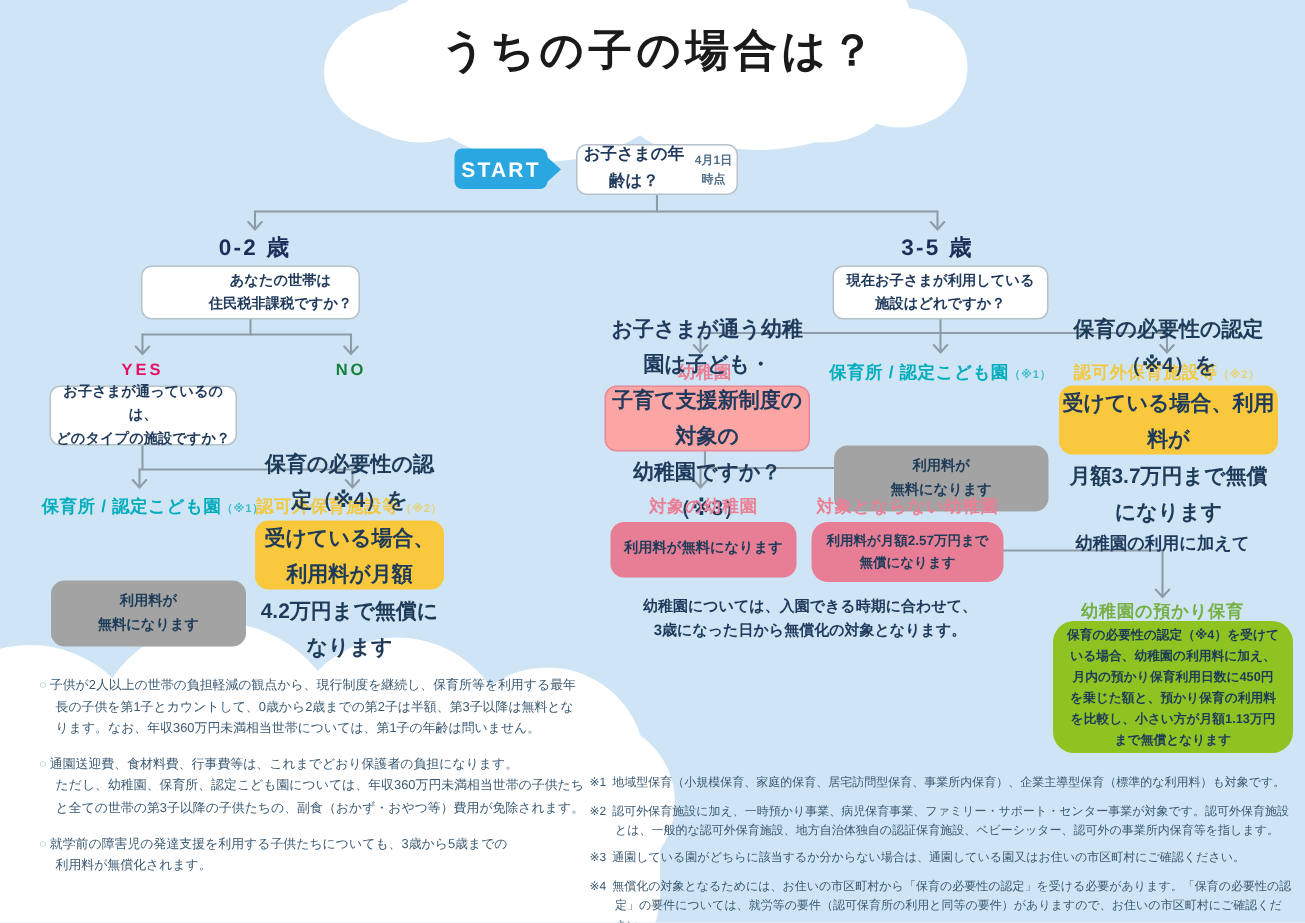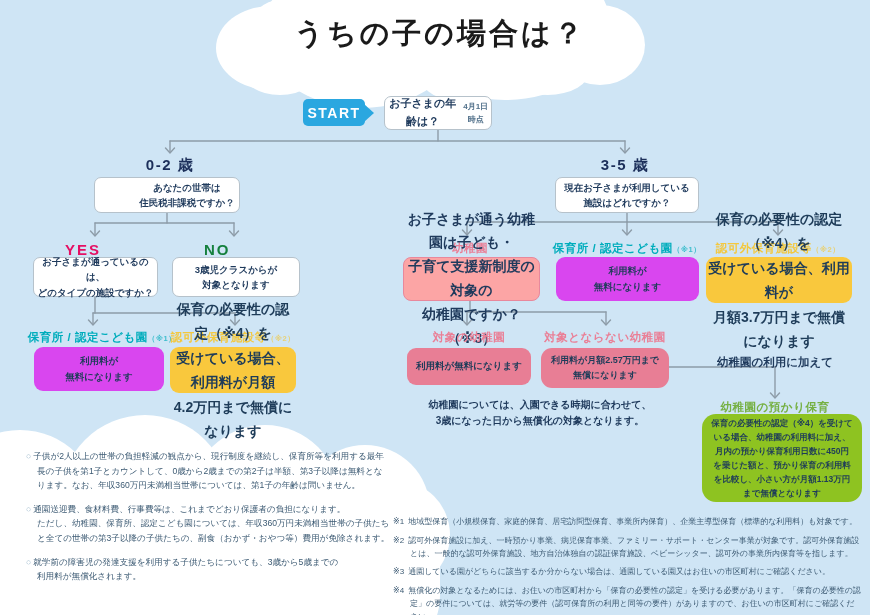--- a/index.html
+++ b/index.html
@@ -33,29 +33,29 @@
   }
   .white-q{
     background:#fff;border:1px solid #b6c2cb;border-radius:7px;
     font-size:9.5px;font-weight:600;line-height:1.6;color:#1f3a5c;
   }
   .q-main{font-size:11px;font-weight:800;}
   .q-sub{font-size:8px;font-weight:600;color:#51708a;margin-top:2px;}
   .age-label{
     text-align:center;font-size:15px;font-weight:800;letter-spacing:1.5px;color:#1c2f5a;
   }
-  .yn{font-size:15px;font-weight:800;letter-spacing:2px;}
+  .yn{text-align:center;font-size:11px;font-weight:800;letter-spacing:2px;}
   .yes{color:#e50f63;} .no{color:#15803d;}
   .flow-label{text-align:center;font-size:11.5px;font-weight:800;letter-spacing:0.5px;white-space:nowrap;}
   .lbl-teal{color:#00adbc;} .lbl-yellow{color:#f3c83f;} .lbl-pink{color:#ea7f96;} .lbl-green{color:#76b043;}
   .lbl-ref{font-size:7.5px;opacity:.7;font-weight:700;}
   .result{
     border-radius:9px;color:#1e3c59;font-weight:700;font-size:9.5px;line-height:1.7;
   }
-  .teal-box{background:#d946ef;}
+  .teal-box{background:#a3a3a3;margin-top:40px;}
   .yellow-box{background:#f9c83d;font-size:14px;line-height:1.75;text-align:center;}
   .pink-box{background:#e87e95;}
   .green-box{background:#8ec321;font-size:8.5px;line-height:1.65;}
   .pink-outline{background:#fca5a5;border:1.5px solid #e8889c;border-radius:8px;
     font-size:14px;font-weight:600;line-height:1.7;text-align:center;}
   .bold-note{font-weight:800;font-size:10px;line-height:1.55;text-align:center;color:#1f3a5c;white-space:pre-line;}
   .extra-label{font-weight:800;font-size:11.5px;text-align:center;color:#1f3a5c;white-space:nowrap;}
   .lnotes{left:26px;top:449px;width:364px;font-size:8.6px;line-height:1.7;color:#3c5a73;}
   .lnote{padding-left:11px;text-indent:-11px;white-space:pre-line;margin-bottom:9px;}
   .lnote-bullet{color:#9db9cc;margin-right:2px;}
@@ -138,22 +138,20 @@
     <div class="q-sub">4月1日時点</div>
   </div>
 
   <div class="abs age-label" style="left:110px;top:156px;width:120px;">0-2 歳</div>
   <div class="abs box white-q" style="left:94px;top:177px;width:146px;height:36px;padding-left:40px;">あなたの世帯は
 住民税非課税ですか？</div>
   <div class="abs yn yes" style="left:65px;top:241px;width:60px;">YES</div>
   <div class="abs yn no" style="left:204px;top:241px;width:60px;">NO</div>
   <div class="abs box white-q" style="left:33px;top:257px;width:125px;height:40px;">お子さまが通っているのは、
 どのタイプの施設ですか？</div>
-  <div class="abs box white-q" style="left:172px;top:257px;width:128px;height:40px;">3歳児クラスからが
-対象となります</div>
 
   <div class="abs flow-label lbl-teal" style="left:27px;top:330px;width:150px;">
     <span>保育所 / 認定こども園</span><span class="lbl-ref">（※1）</span>
   </div>
   <div class="abs box result teal-box" style="left:34px;top:347px;width:130px;height:44px;">利用料が
 無料になります</div>
 
   <div class="abs flow-label lbl-yellow" style="left:155px;top:330px;width:156px;">
     <span>認可外保育施設等</span><span class="lbl-ref">（※2）</span>
   </div>

